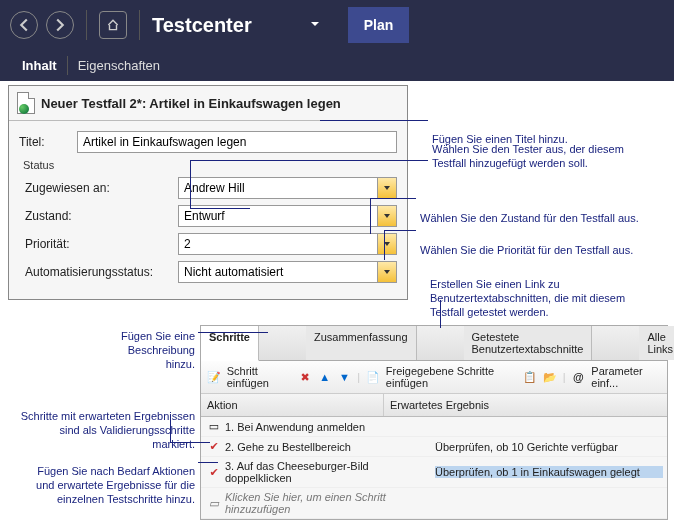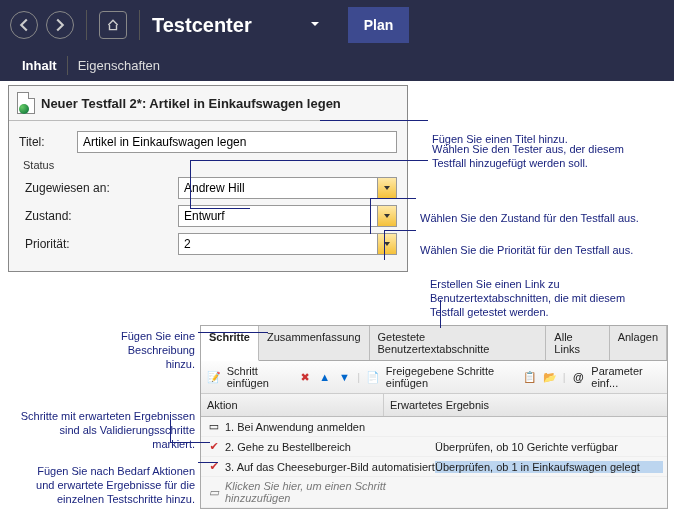--- a/index.html
+++ b/index.html
@@ -26,21 +26,21 @@
   .form-row label { width: 50px; }
   .form-row.wide label { width: 145px; }
   .titel-input { flex:1; border:1px solid #999; padding:3px 5px; font-size:12px; background:#fff;}
   .fieldset-label { font-size:11px; color:#333; margin:6px 0 2px 4px;}
   .combo { display:flex; flex:1; }
   .combo input { flex:1; border:1px solid #999; border-right:none; padding:3px 5px; font-size:12px; background:#fff;}
   .combo .dd-btn { width:20px; border:1px solid #999; background:linear-gradient(#ffe9a8,#f5c13a); display:flex; align-items:center; justify-content:center;}
   .combo .dd-btn svg{width:8px;height:8px;}
   .inner-form { margin-left:6px; }
   .panel-lower { position:absolute; top:325px; left:200px; width:468px; border:1px solid #aaa; background:#f6f6f6; }
-  .lower-tabs { display:flex; background:linear-gradient(#f0f0f0,#e0e0e0); border-bottom:1px solid #aaa; font-size:11px;}
+  .lower-tabs { display:flex; background:linear-gradient(#f0f0f0,#e0e0e0); border-bottom:1px solid #aaa; font-size:11px;gap:47px;}
   .lower-tab { padding:5px 8px; border-right:1px solid #bbb; background:#e8e8e8;}
   .lower-tab.active{ background:#fff; border-bottom:1px solid #fff; margin-bottom:-1px; font-weight:600;}
   .toolbar { display:flex; align-items:center; gap:6px; padding:4px 6px; background:linear-gradient(#fdfdfd,#ececec); border-bottom:1px solid #ccc; font-size:11px;}
   .tb-ic{width:16px;height:16px;display:inline-flex;align-items:center;justify-content:center;}
   .grid-header { display:flex; background:linear-gradient(#f4f4f4,#e4e4e4); border-bottom:1px solid #bbb; font-size:11px; }
   .grid-header div { padding:5px 6px; }
   .col-a{ width:183px; border-right:1px solid #ccc;}
   .col-b{ flex:1;}
   .grid-row { display:flex; align-items:center; padding:3px 4px; border-bottom:1px solid #eee; font-size:11px;}
   .grid-row .ic{ width:18px; text-align:center; margin-right:2px;}
@@ -132,20 +132,31 @@
         <label>Priorität:</label>
         <div class="combo">
           <input value="2" style="">
           <div class="dd-btn">
               <svg viewBox="0 0 8 8">
                 <path d="M1 2 L4 6 L7 2" fill="#333"></path>
               </svg>
             </div>
         </div>
       </div>
+      <div class="form-row wide">
+        <label>Automatisierungsstatus:</label>
+        <div class="combo">
+          <input value="Nicht automatisiert" style="">
+          <div class="dd-btn">
+              <svg viewBox="0 0 8 8">
+                <path d="M1 2 L4 6 L7 2" fill="#333"></path>
+              </svg>
+            </div>
+        </div>
+      </div>
     </div>
   </div>
 </div>
 
 <div class="panel-lower">
   <div class="lower-tabs">
     <div class="lower-tab active">Schritte</div>
     <div class="lower-tab">Zusammenfassung</div>
     <div class="lower-tab">Getestete Benutzertextabschnitte</div>
     <div class="lower-tab">Alle Links</div>
@@ -175,21 +186,21 @@
     <span class="act"><span>1.</span> <span>Bei Anwendung anmelden</span></span>
     <span class="exp"></span>
   </div>
   <div class="grid-row">
     <span class="ic check">✔</span>
     <span class="act"><span>2.</span> <span>Gehe zu Bestellbereich</span></span>
     <span class="exp">Überprüfen, ob 10 Gerichte verfügbar</span>
   </div>
   <div class="grid-row sel">
     <span class="ic check">✔</span>
-    <span class="act"><span>3.</span> <span>Auf das Cheeseburger-Bild automatisiert</span></span>
+    <span class="act"><span>3.</span> <span>Auf das Cheeseburger-Bild doppelklicken</span></span>
     <span class="exp">Überprüfen, ob 1 in Einkaufswagen gelegt</span>
   </div>
   <div class="grid-row placeholder">
     <span class="ic">▭</span>
     <span class="act">Klicken Sie hier, um einen Schritt hinzuzufügen</span>
   </div>
 </div>
 
 <div class="callout right" style="top:113px; left:432px;">Fügen Sie einen Titel hinzu.</div>
 <div class="line" style="top:120px; left:320px; width:108px;"></div>

